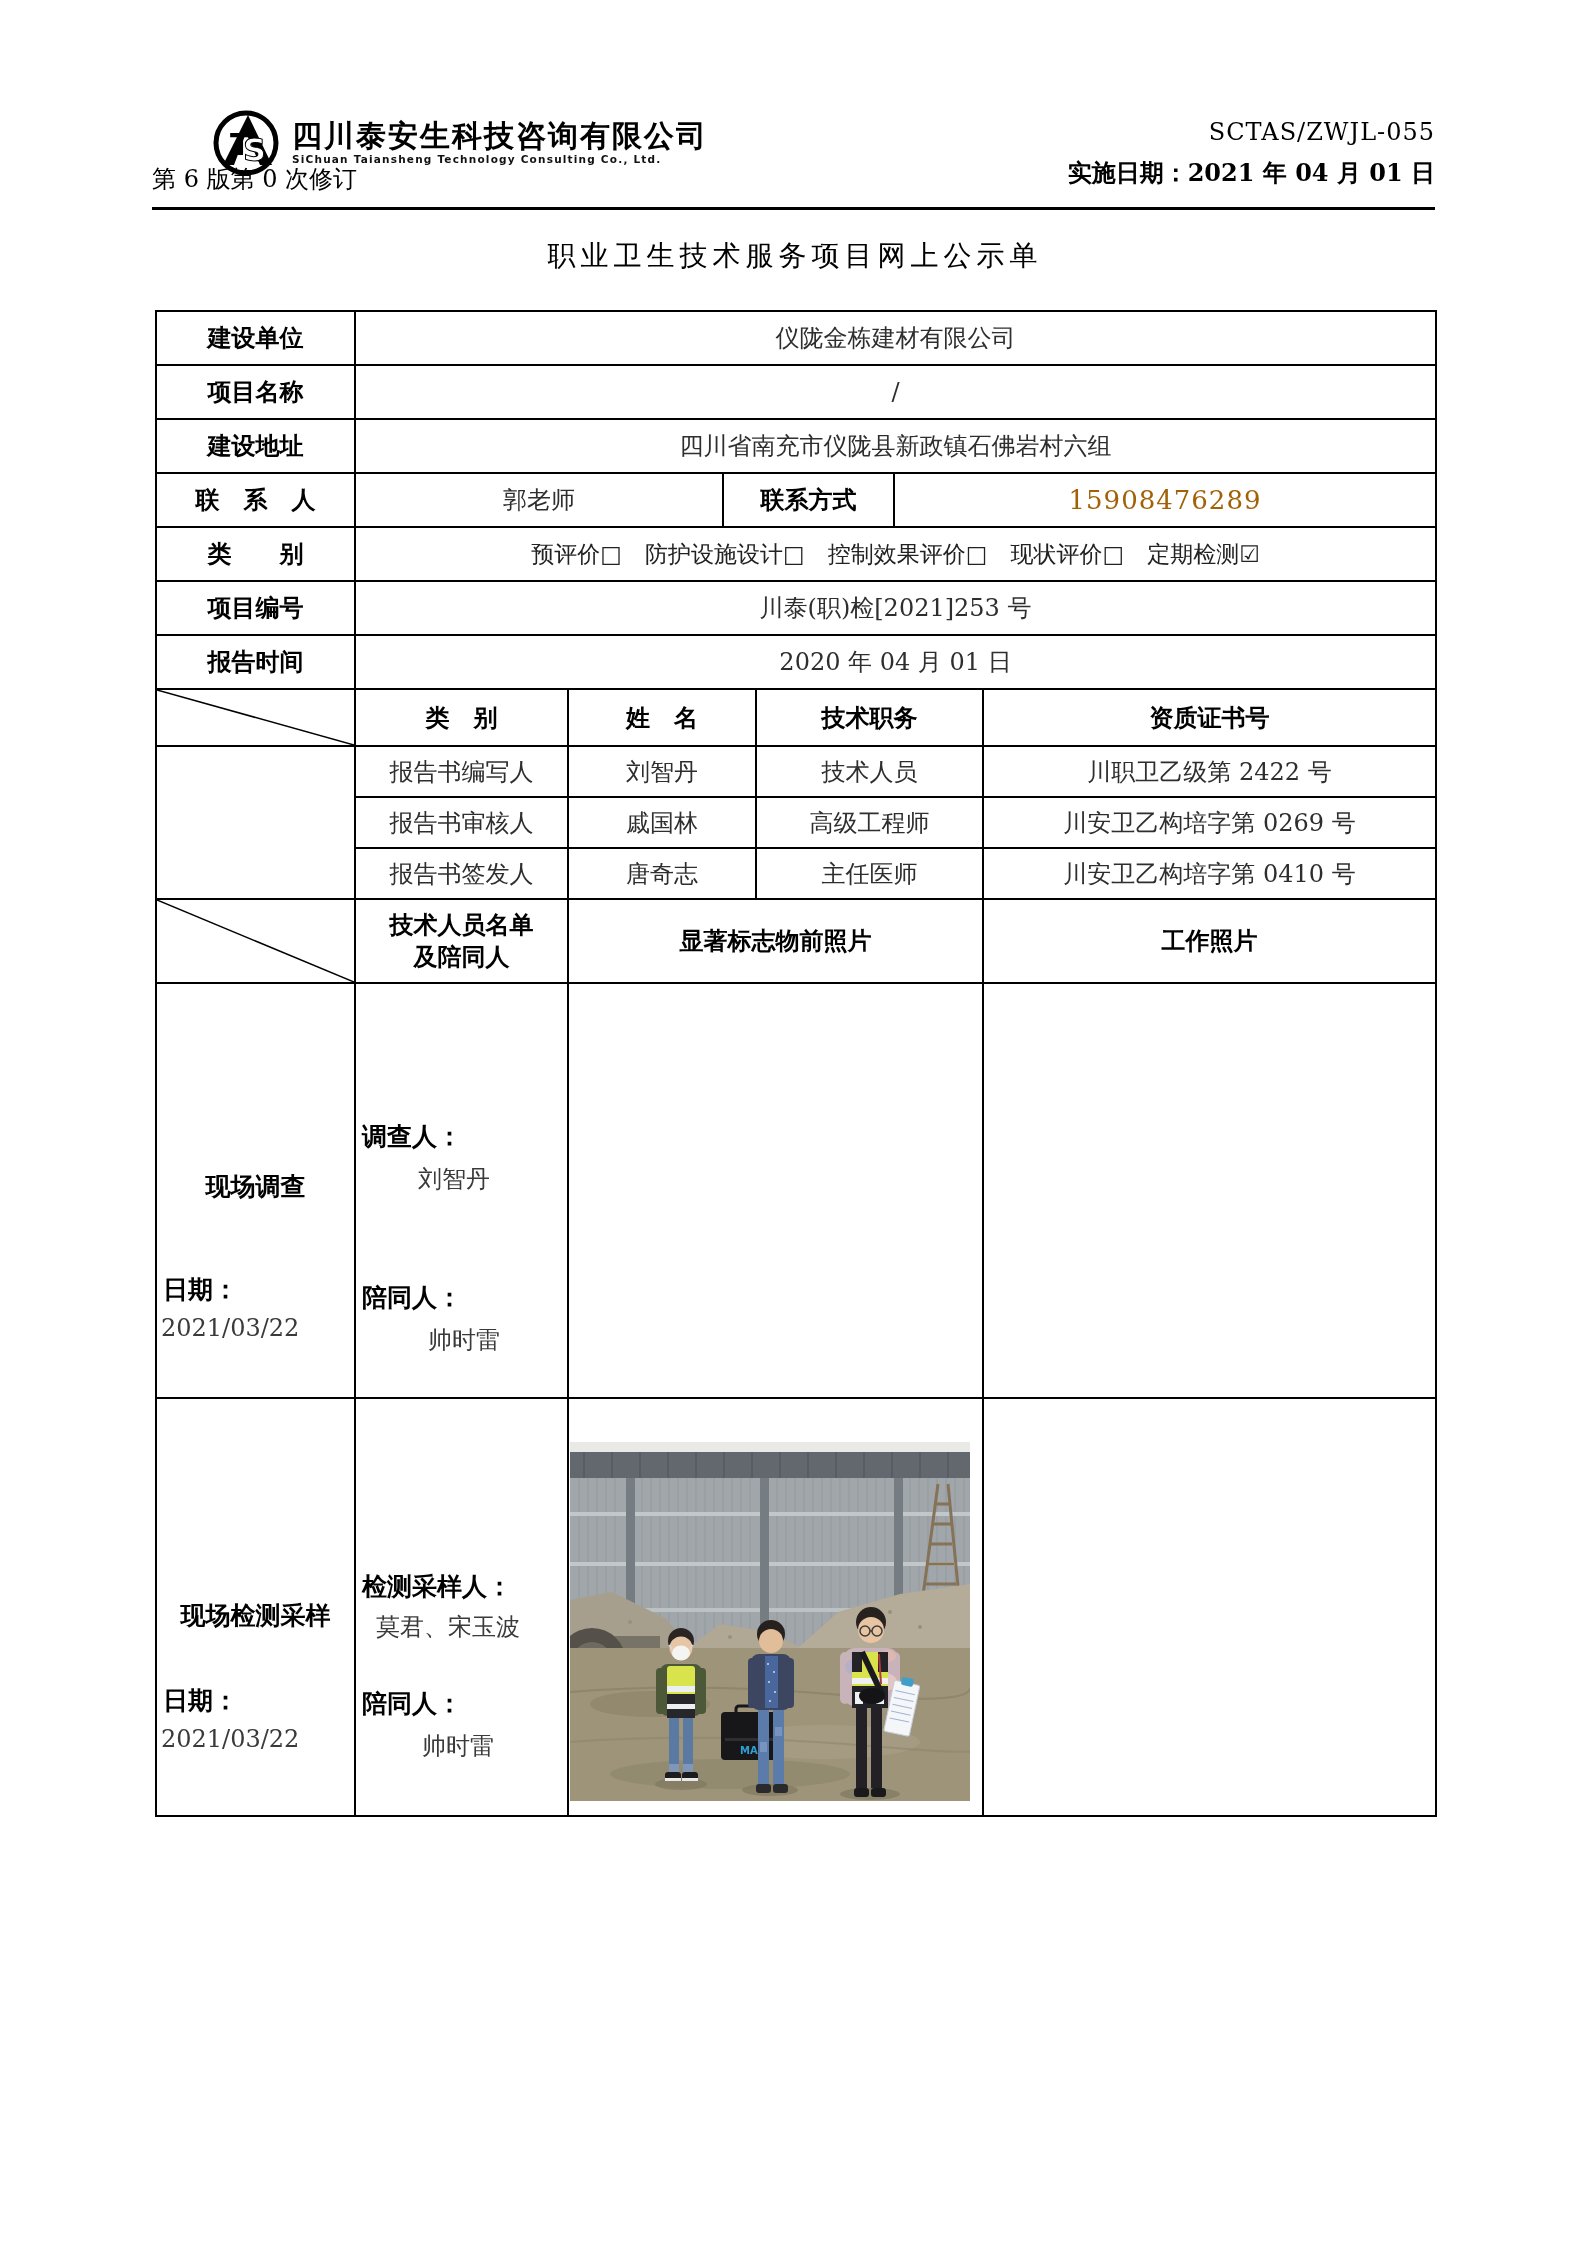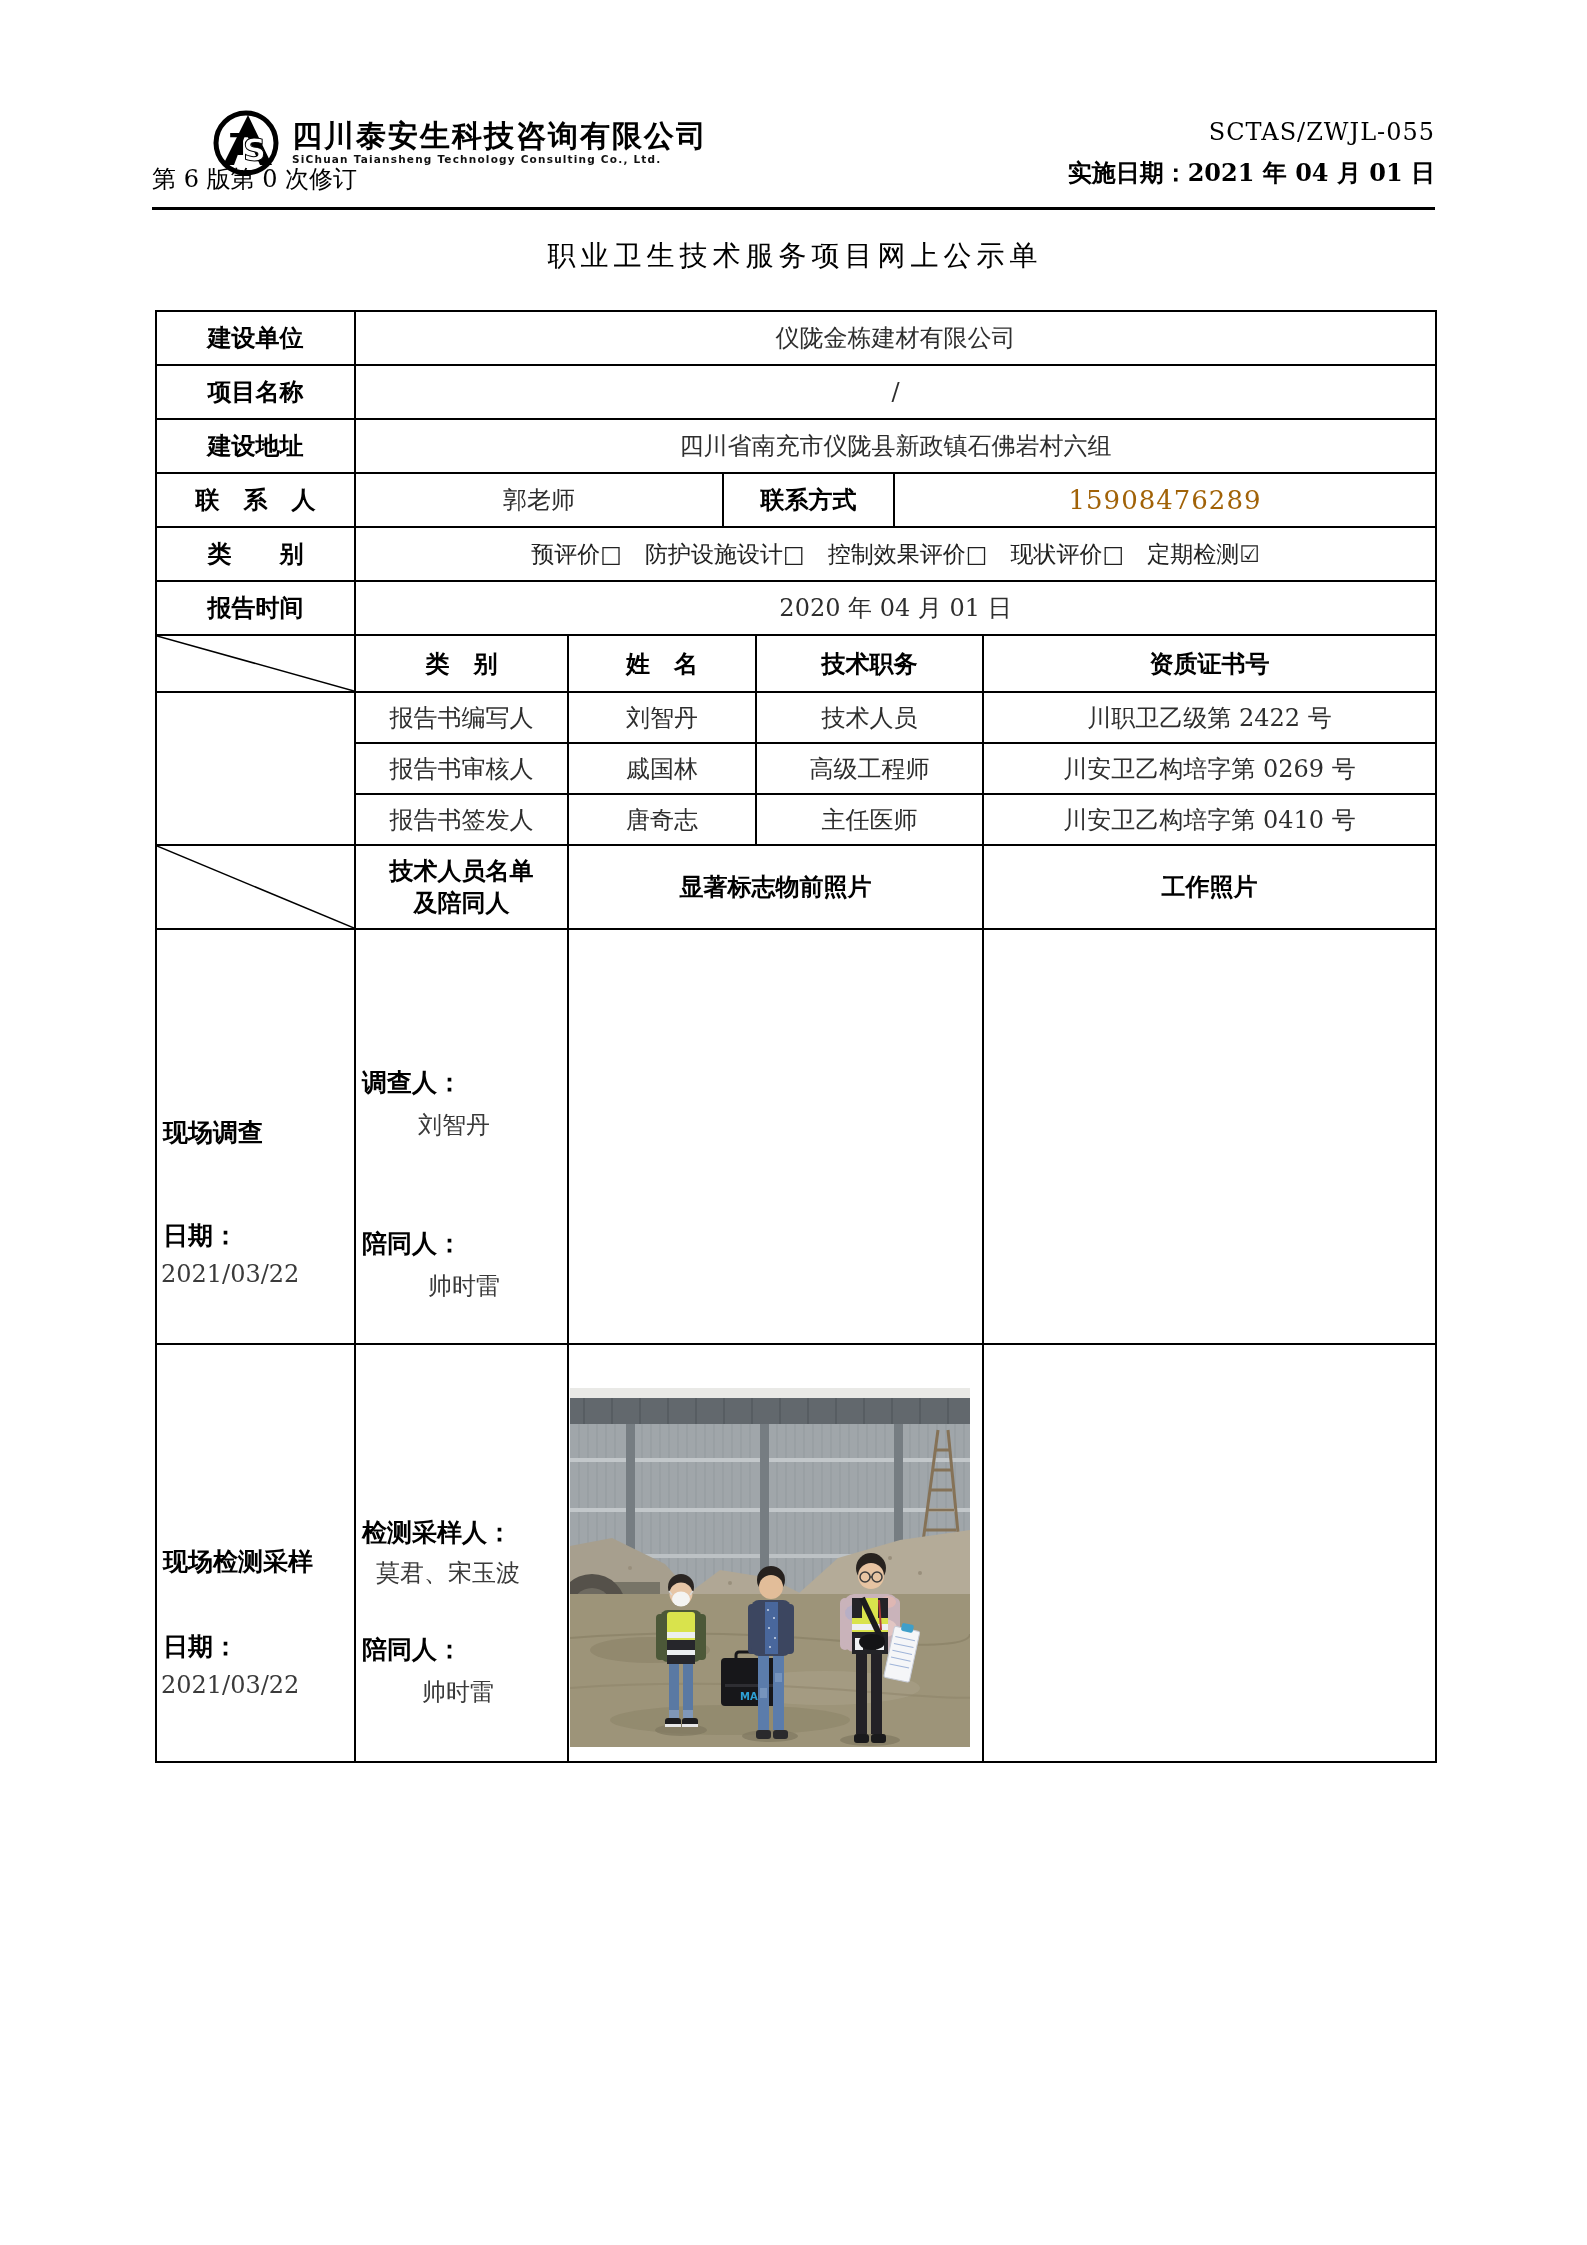--- a/index.html
+++ b/index.html
@@ -32,21 +32,21 @@
   .opts{font-size:23px;color:#222;}
   .hcell{font-family:"DejaVu Sans",sans-serif;font-weight:bold;font-size:24px;text-align:center;}
   .diag{position:relative;padding:0;}
   .diag svg{position:absolute;inset:0;width:100%;height:100%;display:block;}
 
   .h54{height:54px;} .h56{height:56px;} .h51{height:51px;padding-left:48px;} .h83{height:83px;}
   .h415{height:415px;} .h418{height:418px;}
 
   
   .bigcell{height:100%;}
-  .act{font-family:"DejaVu Sans",sans-serif;font-weight:bold;font-size:25px;}
+  .act{font-family:"DejaVu Sans",sans-serif;font-weight:bold;font-size:25px;text-align:center;}
   .plabel{font-family:"DejaVu Sans",sans-serif;font-weight:bold;font-size:25px;text-align:left;}
   .pval{font-size:24px;color:#3a3a3a;text-align:left;}
   .vtop{vertical-align:top;}
 
   .photo-box{margin-top:28px;margin-left:1px;width:400px;height:359px;}
   .photo-box svg{display:block;}
 </style>
 </head>
 <body>
 
@@ -97,20 +97,24 @@
       </tr>
       <tr class="h54">
         <td class="lbl">联　系　人</td>
         <td class="val">郭老师</td>
         <td class="lbl">联系方式</td>
         <td class="val phone">15908476289</td>
       </tr>
       <tr class="h54">
         <td class="lbl">类　　别</td>
         <td class="val opts" colspan="3">预评价□　防护设施设计□　控制效果评价□　现状评价□　定期检测☑</td>
+      </tr>
+      <tr class="h54">
+        <td class="lbl">项目编号</td>
+        <td class="val" colspan="3">川泰(职)检[2021]253 号</td>
       </tr>
       <tr class="h54">
         <td class="lbl">报告时间</td>
         <td class="val" colspan="3">2020 年 04 月 01 日</td>
       </tr>
     </tbody>
       </table>
 
     <table class="tbl joined">
       <colgroup>

